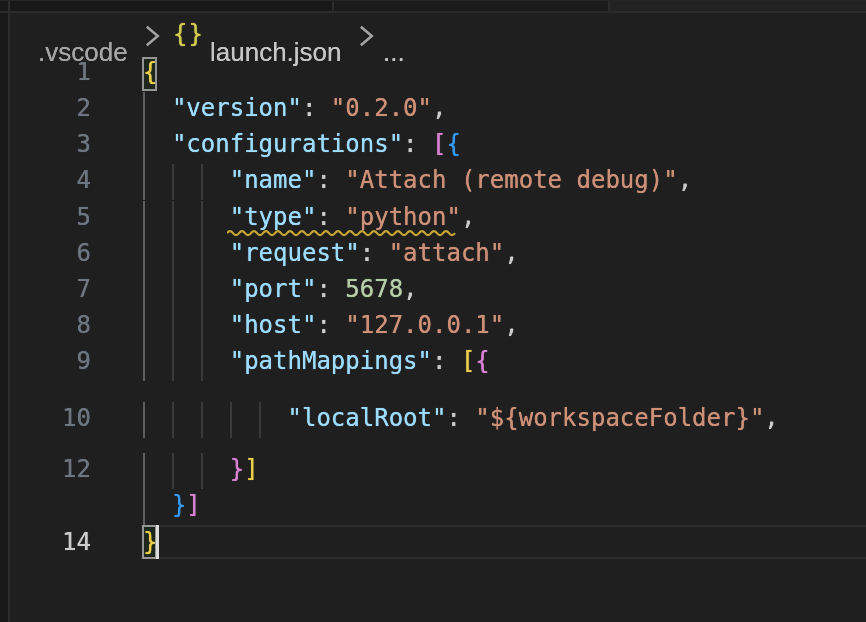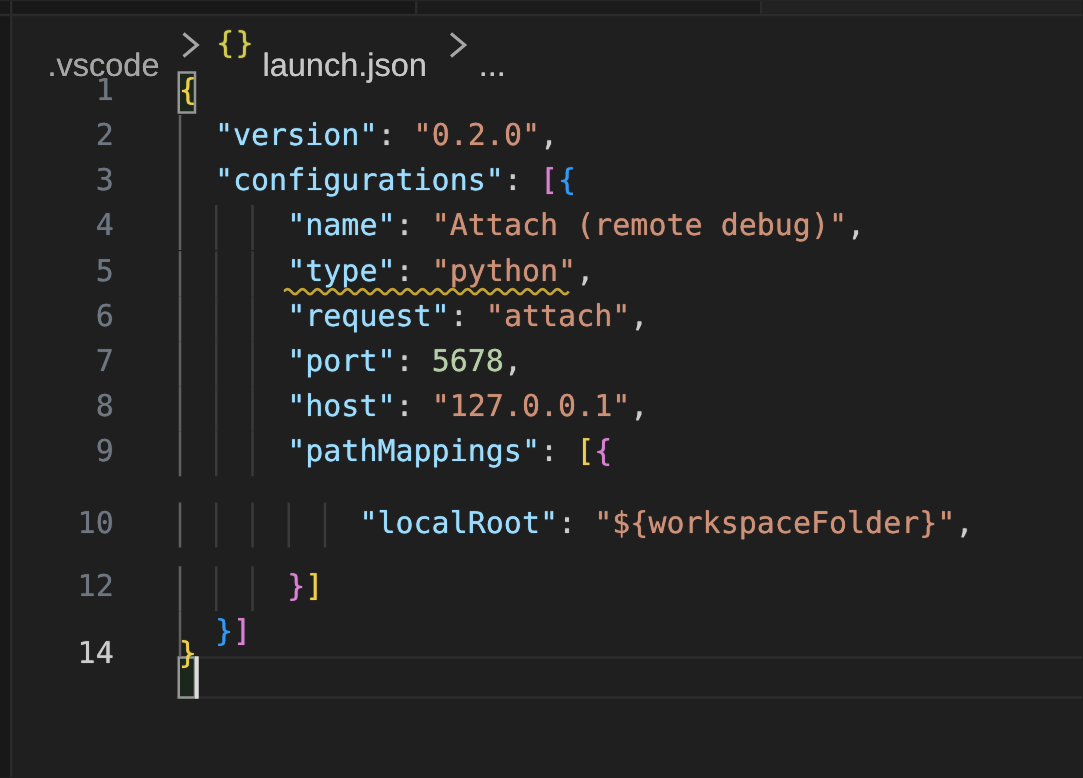--- a/index.html
+++ b/index.html
@@ -175,21 +175,21 @@
         <div class="indent-guide active" style="left: 133px; top: 0px; height: 36.05px;"></div>
         <div class="indent-guide" style="left: 161.898px; top: 0px; height: 36.05px;"></div>
         <div class="indent-guide" style="left: 190.797px; top: 0px; height: 36.05px;"></div>
         <div class="line-num" style="line-height: 36.05px;">12</div>
         <div class="code-text" style="line-height: 36.05px;"><span>      </span><span class="tok-b2">}</span><span class="tok-b1">]</span></div>
       </div>
       <div class="code-row" style="top: 475.9px; height: 36.05px;">
         <div class="indent-guide active" style="left: 133px; top: 0px; height: 36.05px;"></div>
         <div class="code-text" style="line-height: 36.05px;"><span>  </span><span class="tok-b3">}</span><span class="tok-b2">]</span></div>
       </div>
-      <div class="code-row" style="top: 493px; height: 36.05px;">
+      <div class="code-row" style="top: 513px; height: 36.05px;">
         <div class="line-num active" style="line-height: 36.05px;">14</div>
         <div class="code-text" style="line-height: 36.05px;"><span></span><span class="tok-b1">}</span></div>
       </div>
       <svg width="234.1872" height="10" class="squiggle" style="left: 216.695px; top: 214.05px;">
         <path d="M0 6.2 Q3 2.2 6 6.2 T12 6.2 T18 6.2 T24 6.2 T30 6.2 T36 6.2 T42 6.2 T48 6.2 T54 6.2 T60 6.2 T66 6.2 T72 6.2 T78 6.2 T84 6.2 T90 6.2 T96 6.2 T102 6.2 T108 6.2 T114 6.2 T120 6.2 T126 6.2 T132 6.2 T138 6.2 T144 6.2 T150 6.2 T156 6.2 T162 6.2 T168 6.2 T174 6.2 T180 6.2 T186 6.2 T192 6.2 T198 6.2 T204 6.2 T210 6.2 T216 6.2 T222 6.2 T228 6.2" fill="none" stroke="#c5a632" stroke-width="2.2"></path>
       </svg>
       <div class="cursor-caret" style="left: 145.949px; top: 512.45px; width: 3.5px; height: 34.05px;"></div>
     </div>
 </div>
 

